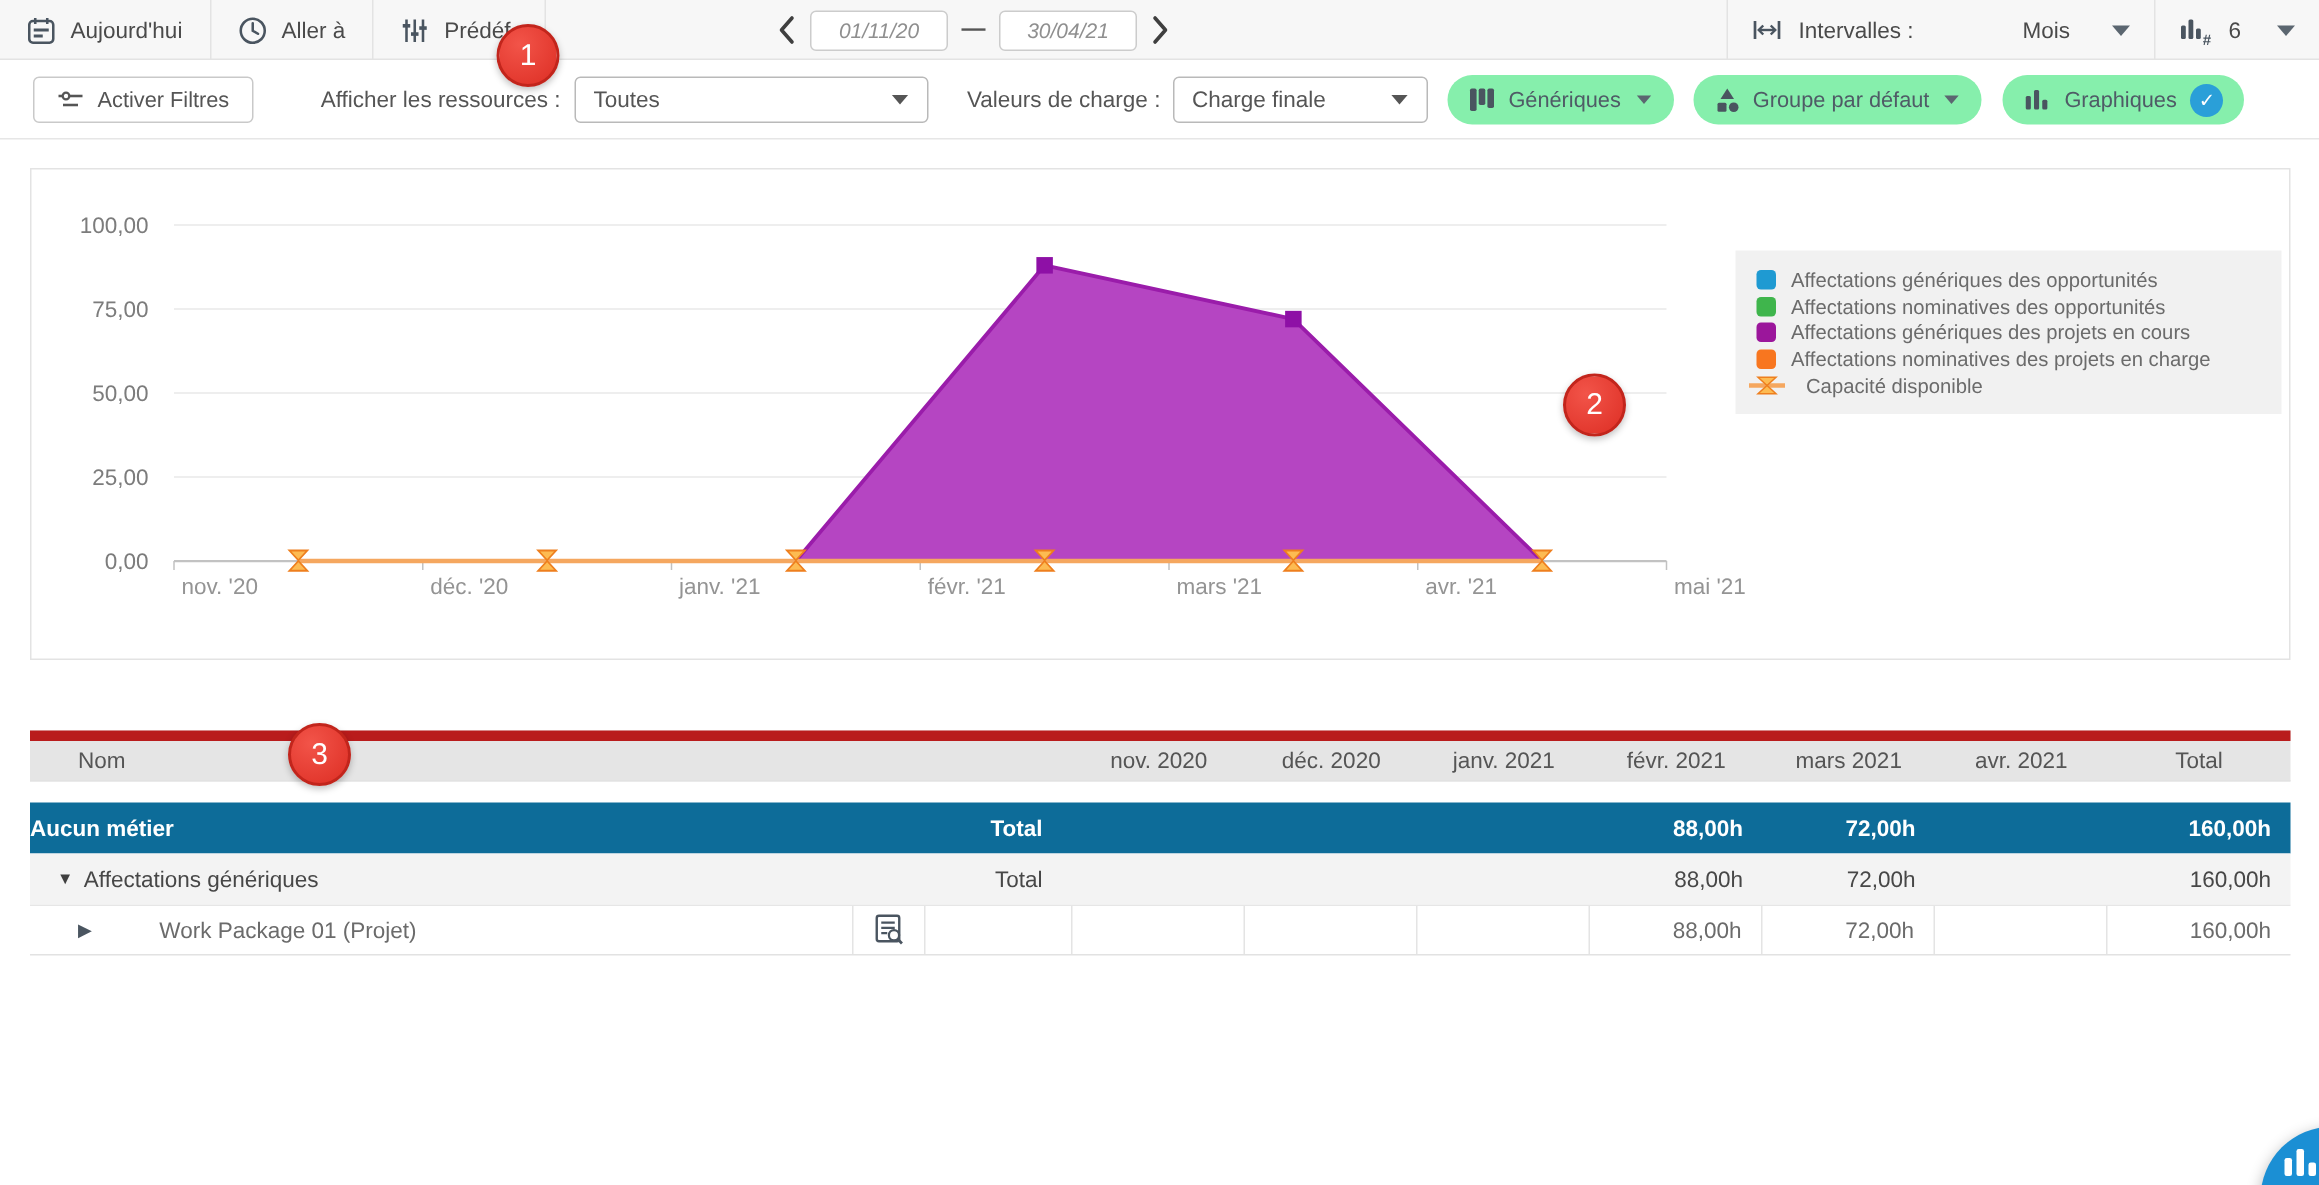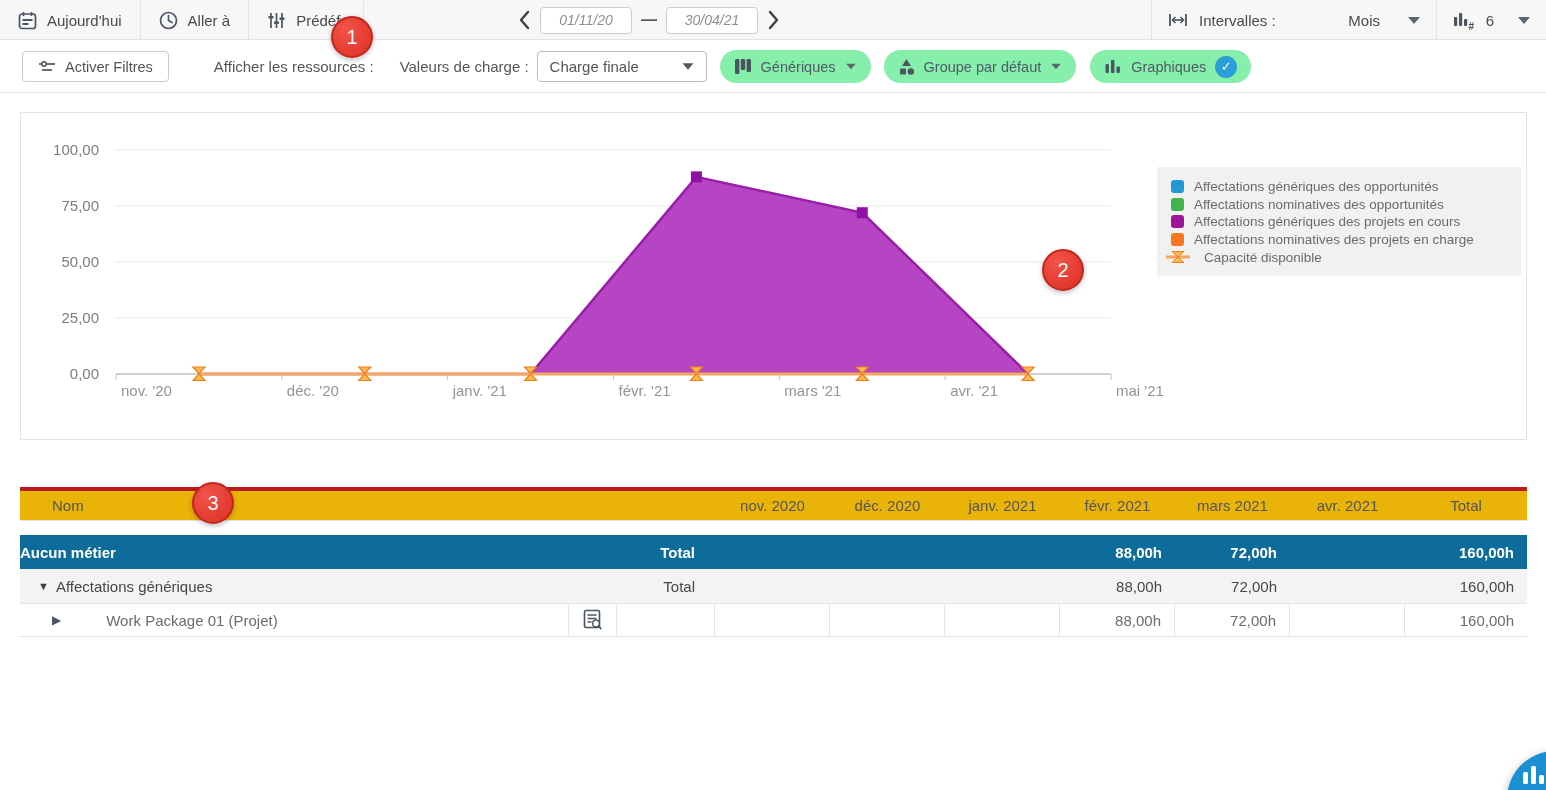--- a/index.html
+++ b/index.html
@@ -50,21 +50,21 @@
   
   .badge { position:absolute; width:42px; height:42px; border-radius:50%;
     background:radial-gradient(circle at 35% 30%, #f25449, #dd2e24);
     border:2px solid #c2251c; color:#fff; font-size:20px;
     display:flex; align-items:center; justify-content:center; z-index:50;
     box-shadow:0 2px 5px rgba(0,0,0,.25); }
 
   
   .grid { position:absolute; left:20px; top:487px; width:1507px; }
   .g-row { display:flex; height:34px; align-items:stretch; font-size:15px; }
-  .g-head { border-top:4px solid #b91c1c; border-bottom:1px solid #e2e2e2; background:#eab308; color:#555; }
+  .g-head { border-top:7px solid #b91c1c; border-bottom:1px solid #e2e2e2; background:#e5e5e5; color:#555; }
   .c-name { width:548px; display:flex; align-items:center; }
   .c-namewide { width:695px; display:flex; align-items:center; padding-left:32px; }
   .c-icon { width:49px; display:flex; align-items:center; justify-content:center; }
   .c-gap { width:98px; }
   .c-label { width:147px; display:flex; align-items:center; justify-content:flex-end; padding-right:20px; }
   .c-m { width:115px; display:flex; align-items:center; justify-content:center; }
   .c-mv { width:115px; display:flex; align-items:center; justify-content:flex-end; padding-right:13px; }
   .c-total { width:122px; display:flex; align-items:center; justify-content:center; }
   .c-totalv { width:122px; display:flex; align-items:center; justify-content:flex-end; padding-right:13px; }
   .row-blue { background:#0d6c99; color:#fff; font-weight:bold; margin-top:14px; }
@@ -175,20 +175,24 @@
       <svg width="18" height="14" viewBox="0 0 18 14">
           <line x1="1" y1="4" x2="17" y2="4" stroke="#555" stroke-width="1.7"></line>
           <circle cx="6" cy="4" r="2.2" fill="#fff" stroke="#555" stroke-width="1.5"></circle>
           <line x1="4" y1="10" x2="14" y2="10" stroke="#555" stroke-width="1.7"></line>
         </svg>
     </span>
     <span>Activer Filtres</span>
   </button>
 
   <span class="flabel" style="margin-left:45px;">Afficher les ressources :</span>
+  <div class="select" style="width:236px; margin-left:9px;">
+    <span>Toutes</span>
+    <span class="caret"></span>
+  </div>
 
   <span class="flabel" style="margin-left:26px;">Valeurs de charge :</span>
   <div class="select" style="width:170px; margin-left:8px;">
     <span>Charge finale</span>
     <span class="caret"></span>
   </div>
 
   <div class="pill" style="margin-left:13px;">
     <span class="icon">
       <svg width="18" height="17" viewBox="0 0 18 17">

